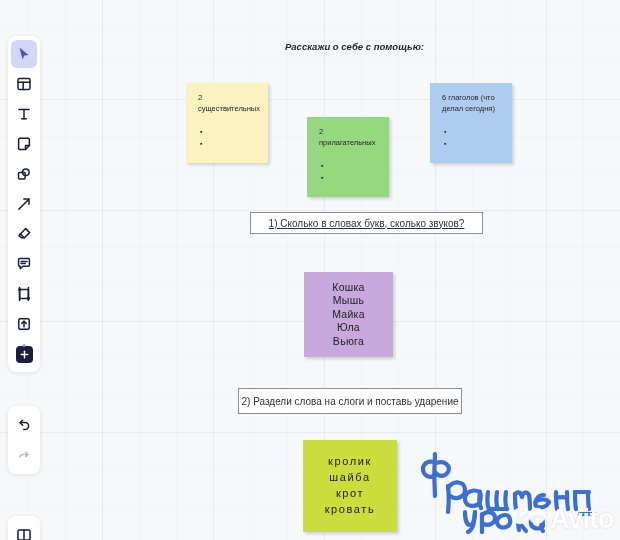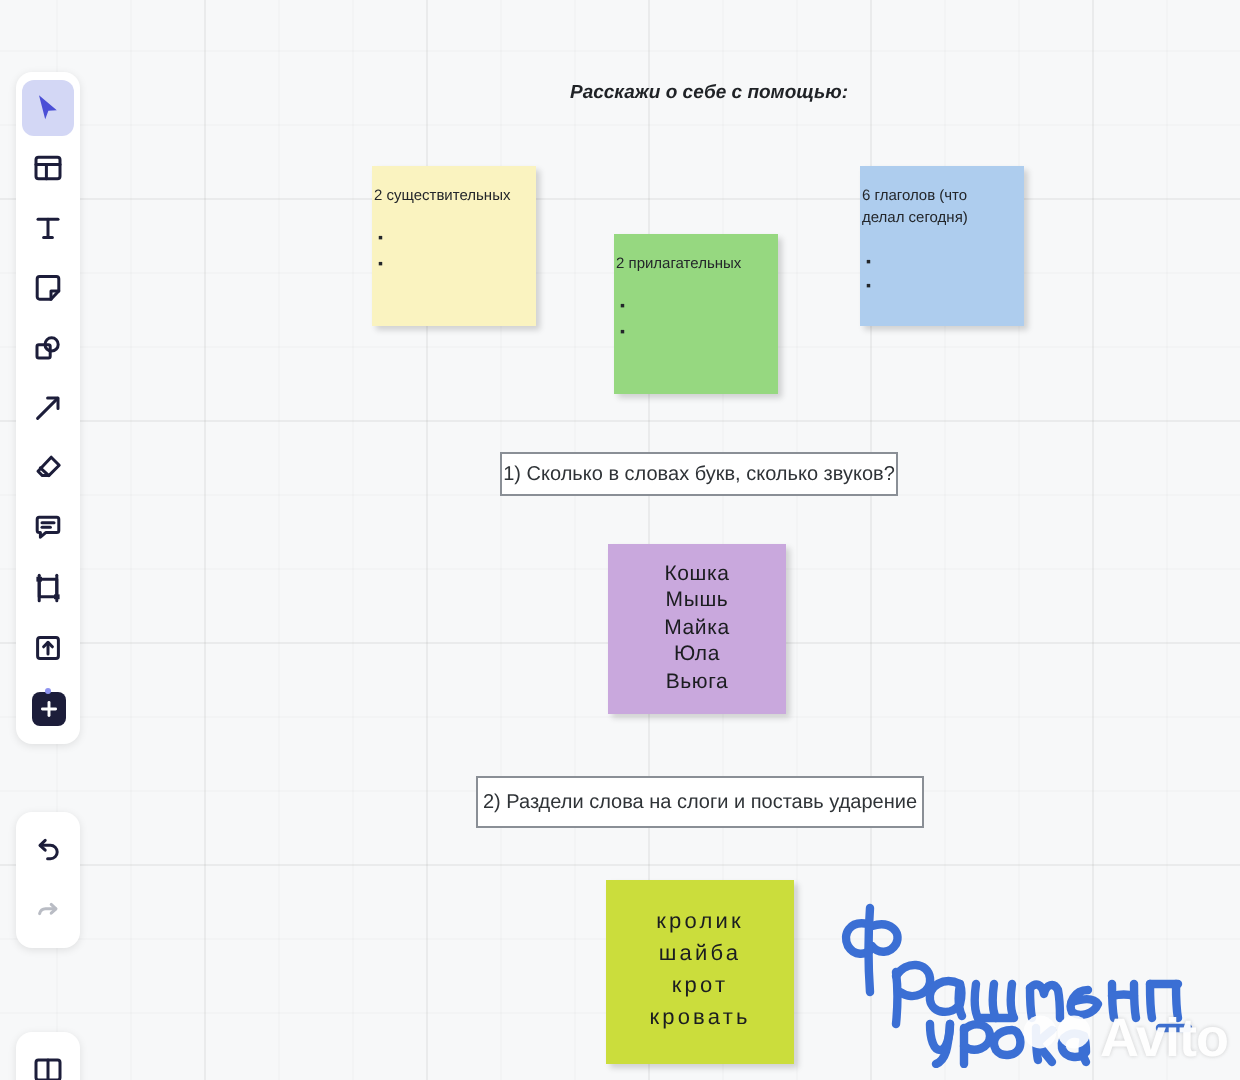--- a/index.html
+++ b/index.html
@@ -91,21 +91,21 @@
     font-style: italic;
     color: #1f2226;
     white-space: nowrap;
   }
 
   
   .note {
     position: absolute;
     box-sizing: border-box;
     box-shadow: 2px 2px 3px rgba(0,0,0,0.16);
-    padding: 9px 8px 6px 1px;
+    padding: 9px 8px 6px 12px;
     overflow: hidden;
   }
   .note-title {
     font-size: 7.5px;
     color: #23262a;
     line-height: 1.5;
     white-space: pre-line;
   }
   .note-bullets {
     margin: 11px 0 0 2px;
@@ -304,21 +304,21 @@
 
   <div class="note" style="left:430px; top:83px; width:82px; height:80px; background:#aecdee;">
     <div class="note-title">6 глаголов (что
 делал сегодня)</div>
     <ul class="note-bullets">
       <li></li>
       <li></li>
     </ul>
   </div>
 
-  <div class="box-label" style="left:250px; top:226px; width:199px; height:22px;">1) Сколько в словах букв, сколько звуков?</div>
+  <div class="box-label" style="left:250px; top:212px; width:233px; height:22px;text-decoration:underline;">1) Сколько в словах букв, сколько звуков?</div>
 
   <div class="note" style="left:304px; top:272px; width:89px; height:85px; background:#c9a8dd; padding:0;">
     <div class="note-words">
       <span class="w">Кошка</span>
       <span class="w">Мышь</span>
       <span class="w">Майка</span>
       <span class="w">Юла</span>
       <span class="w">Вьюга</span>
     </div>
   </div>

